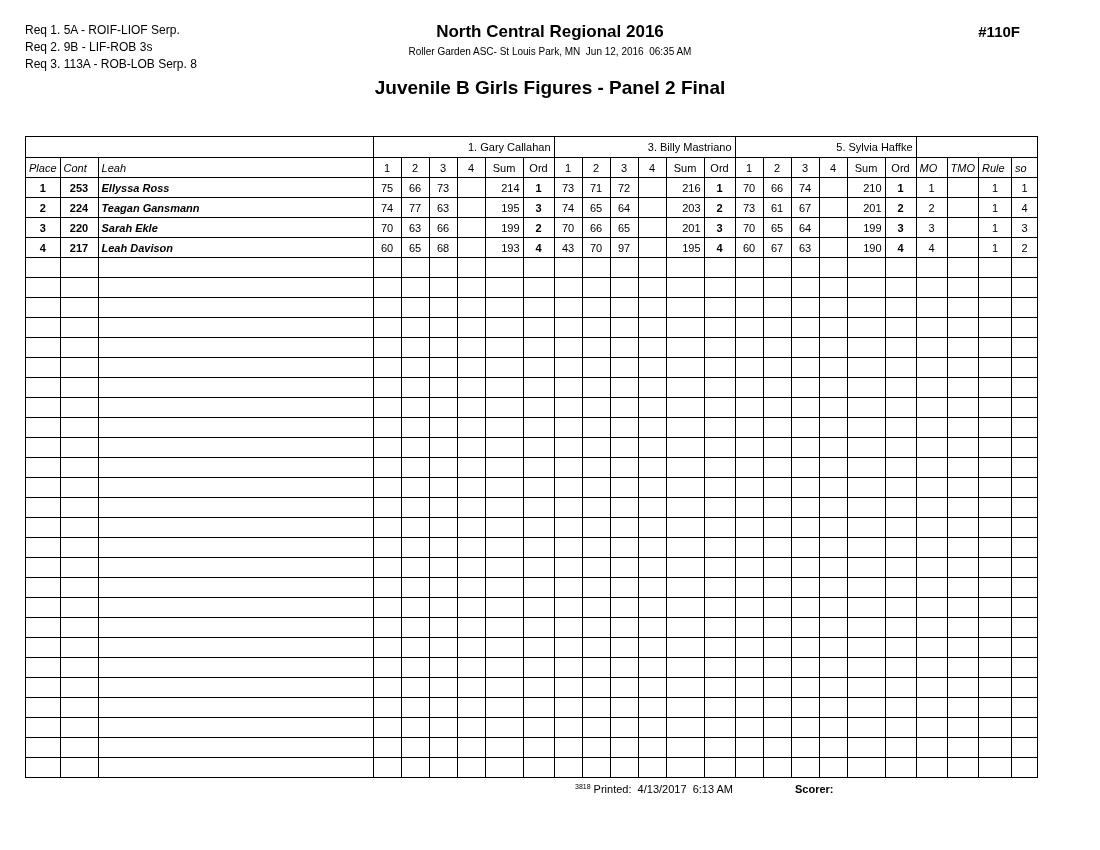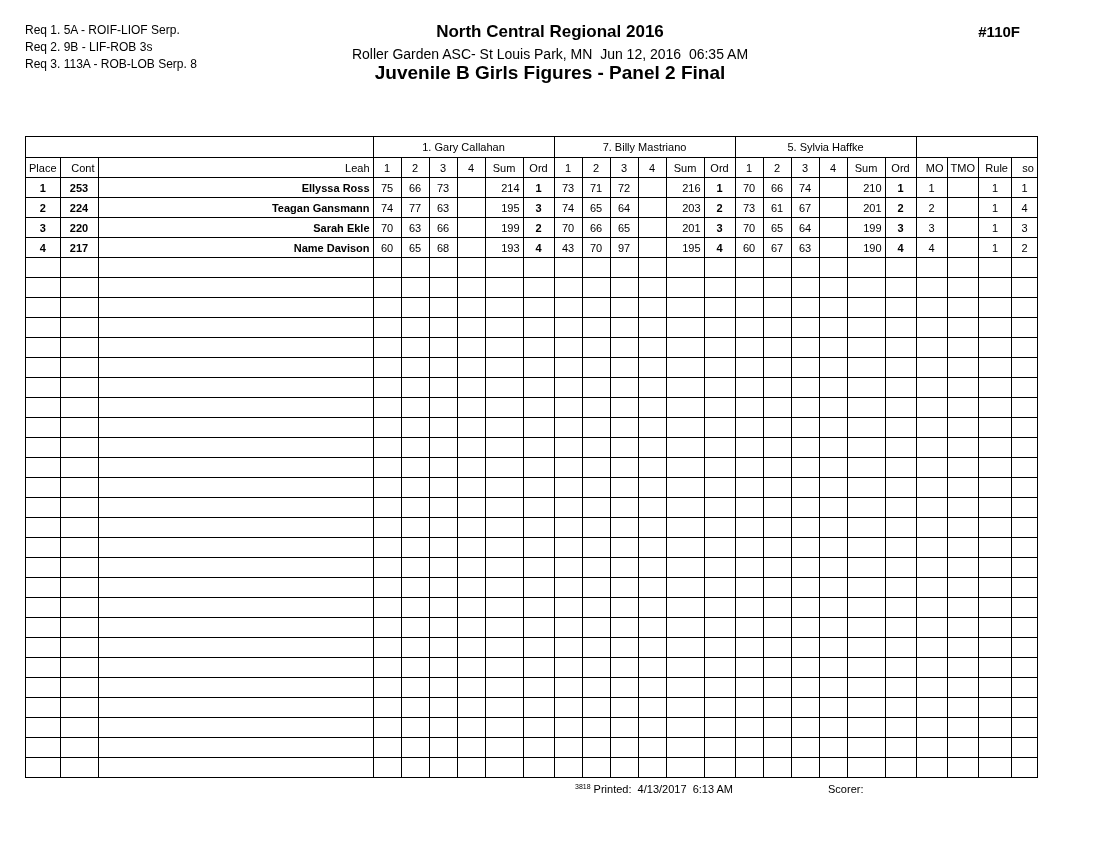--- a/index.html
+++ b/index.html
@@ -6,43 +6,43 @@
   html,body { width:1100px; height:850px; background:#ffffff; color:#000;
               font-family:"Liberation Sans", sans-serif; }
   .page { position:absolute; top:0; left:0; width:1100px; height:850px; }
   .pre { white-space:pre; }
 
   .req-block { position:absolute; left:25px; top:22px; font-size:12px; line-height:17px; }
   .event-number { position:absolute; right:80px; top:23px; font-size:15px; font-weight:bold;margin-left:32px; }
 
   .head-center { position:absolute; left:0; right:0; top:22px; text-align:center; }
   .h-title { font-size:17px; font-weight:bold; }
-  .h-sub   { font-size:14px; margin-top:4px; }
-  .h-event { font-size:19px; font-weight:bold; margin-top:0; }
+  .h-sub   { font-size:10px; margin-top:4px; }
+  .h-event { font-size:19px; font-weight:bold; margin-top:20px; }
   .h-sub2  { font-size:15px; margin-top:5px; }
 
   table.results { position:absolute; left:25px; top:136px; border-collapse:collapse;
                   table-layout:fixed; font-size:11px; }
   table.results td { border:1px solid #000; height:20px; padding:0 3px;
                      overflow:hidden; white-space:nowrap; }
   tr.judge-row td { height:21px; font-size:11px; }
   td.sp   { border-top-style:hidden; }
   td.sp-l { border-left-style:hidden; }
   td.sp-r { border-right-style:hidden; }
-  td.judge { text-align:center; padding-left:6px; }
-
-  td.l { text-align:right; }
+  td.judge { text-align:right; padding-left:6px; }
+
+  td.l { text-align:left;font-style:italic; }
   td.c { text-align:center; }
   td.r { text-align:right; padding-right:5px; }
   td.b { font-weight:bold; }
   td.thick { border-left:3px solid #000; border-right:3px solid #000; }
 
   .footer { position:absolute; left:575px; top:783px; font-size:11px; }
   .footer .tiny { font-size:7px; vertical-align:top; margin-right:3px; }
-  .footer .scorer { margin-left:95px; }
+  .footer .scorer { margin-left:62px;font-weight:bold; }
 </style>
 </head>
 <body>
 
 <div class="page">
 
   <div class="req-block">
     <div>Req 1. 5A - ROIF-LIOF Serp.</div>
     <div>Req 2. 9B - LIF-ROB 3s</div>
     <div>Req 3. 113A - ROB-LOB Serp. 8</div>
@@ -81,21 +81,21 @@
         <col style="width:31px">
       <col style="width:31px">
         <col style="width:30px">
         <col style="width:33px">
         <col style="width:26px">
     </colgroup>
     <thead>
       <tr class="judge-row">
         <td colspan="3" class="sp sp-l"></td>
         <td colspan="6" class="judge pre">1.  Gary Callahan</td>
-        <td colspan="6" class="judge pre">7.  Billy Mastriano</td>
+        <td colspan="6" class="judge pre">3.  Billy Mastriano</td>
         <td colspan="6" class="judge pre">5.  Sylvia Haffke</td>
         <td colspan="4" class="sp sp-r"></td>
       </tr>
       <tr>
         <td class="l">Place</td>
         <td class="l">Cont</td>
         <td class="l">Leah</td>
 
         <td class="c">1</td>
         <td class="c">2</td>
@@ -202,21 +202,21 @@
           <td class="r">199</td>
           <td class="c b thick">3</td>
           <td class="c">3</td>
           <td class="c"></td>
           <td class="c">1</td>
           <td class="c">3</td>
         </tr>
         <tr>
           <td class="c b">4</td>
           <td class="c b">217</td>
-          <td class="l b">Name Davison</td>
+          <td class="l b">Leah Davison</td>
           <td class="c">60</td>
           <td class="c">65</td>
           <td class="c">68</td>
           <td class="c"></td>
           <td class="r">193</td>
           <td class="c b thick">4</td>
           <td class="c">43</td>
           <td class="c">70</td>
           <td class="c">97</td>
           <td class="c"></td>

